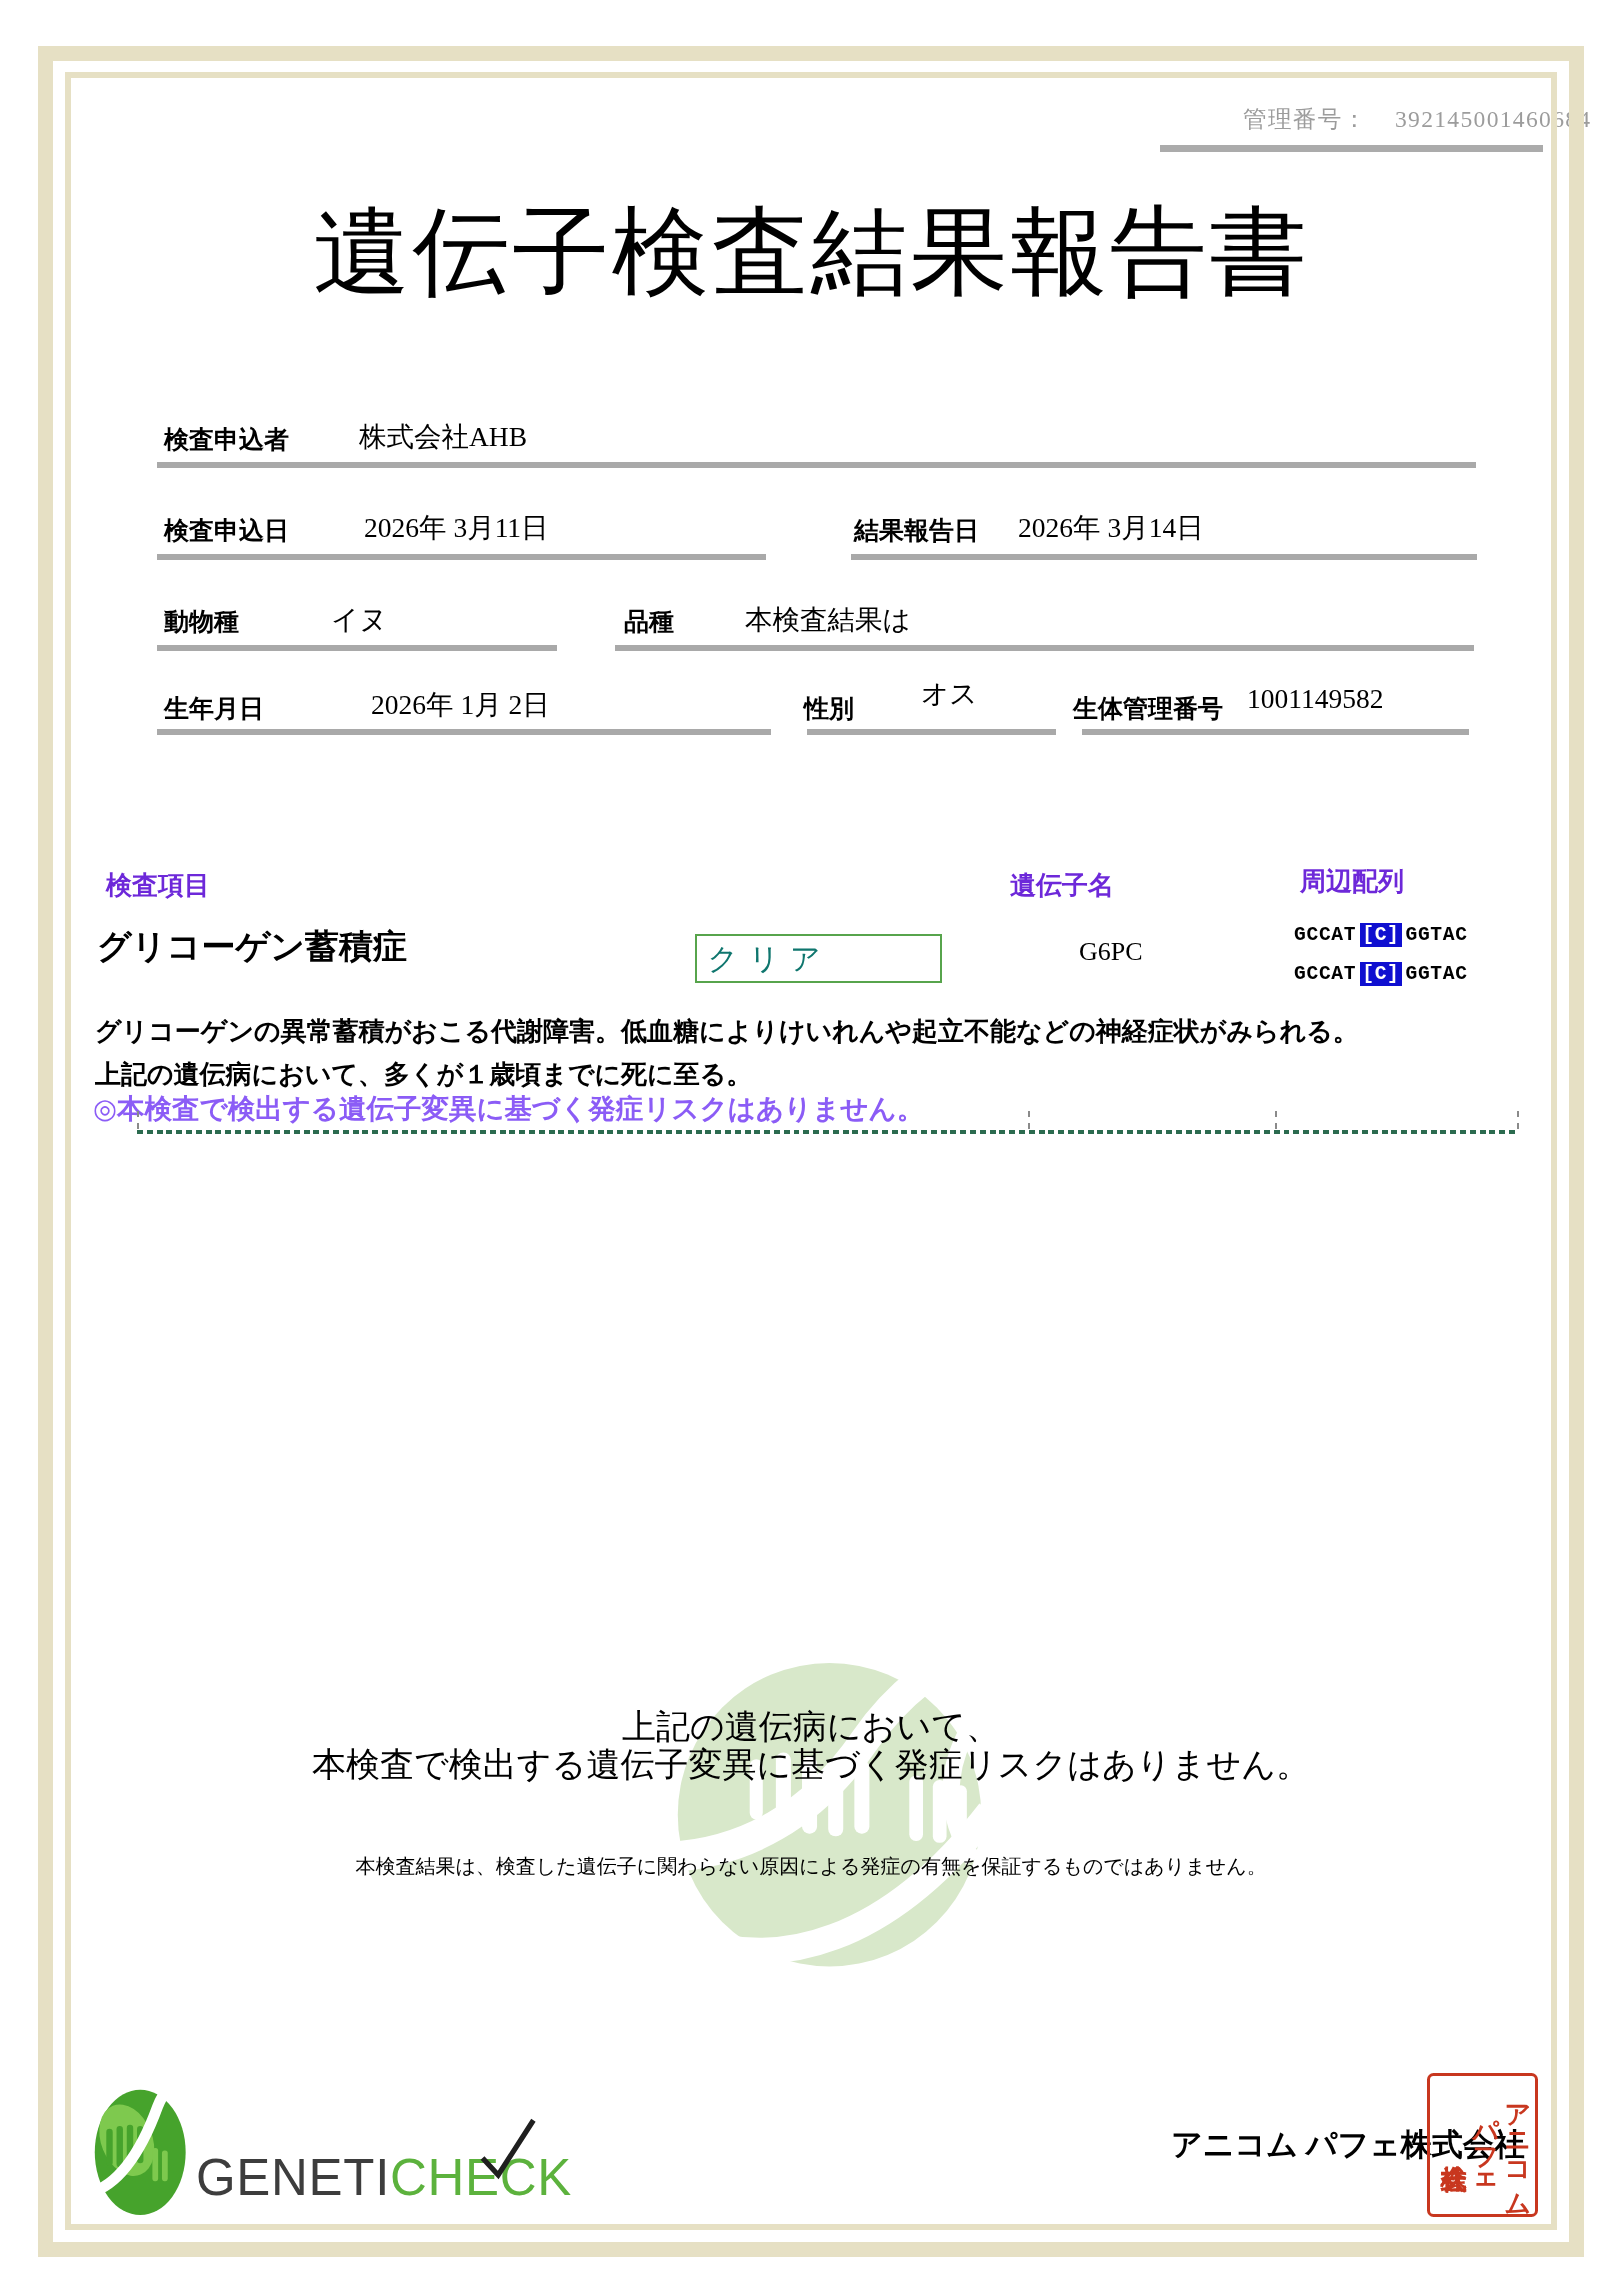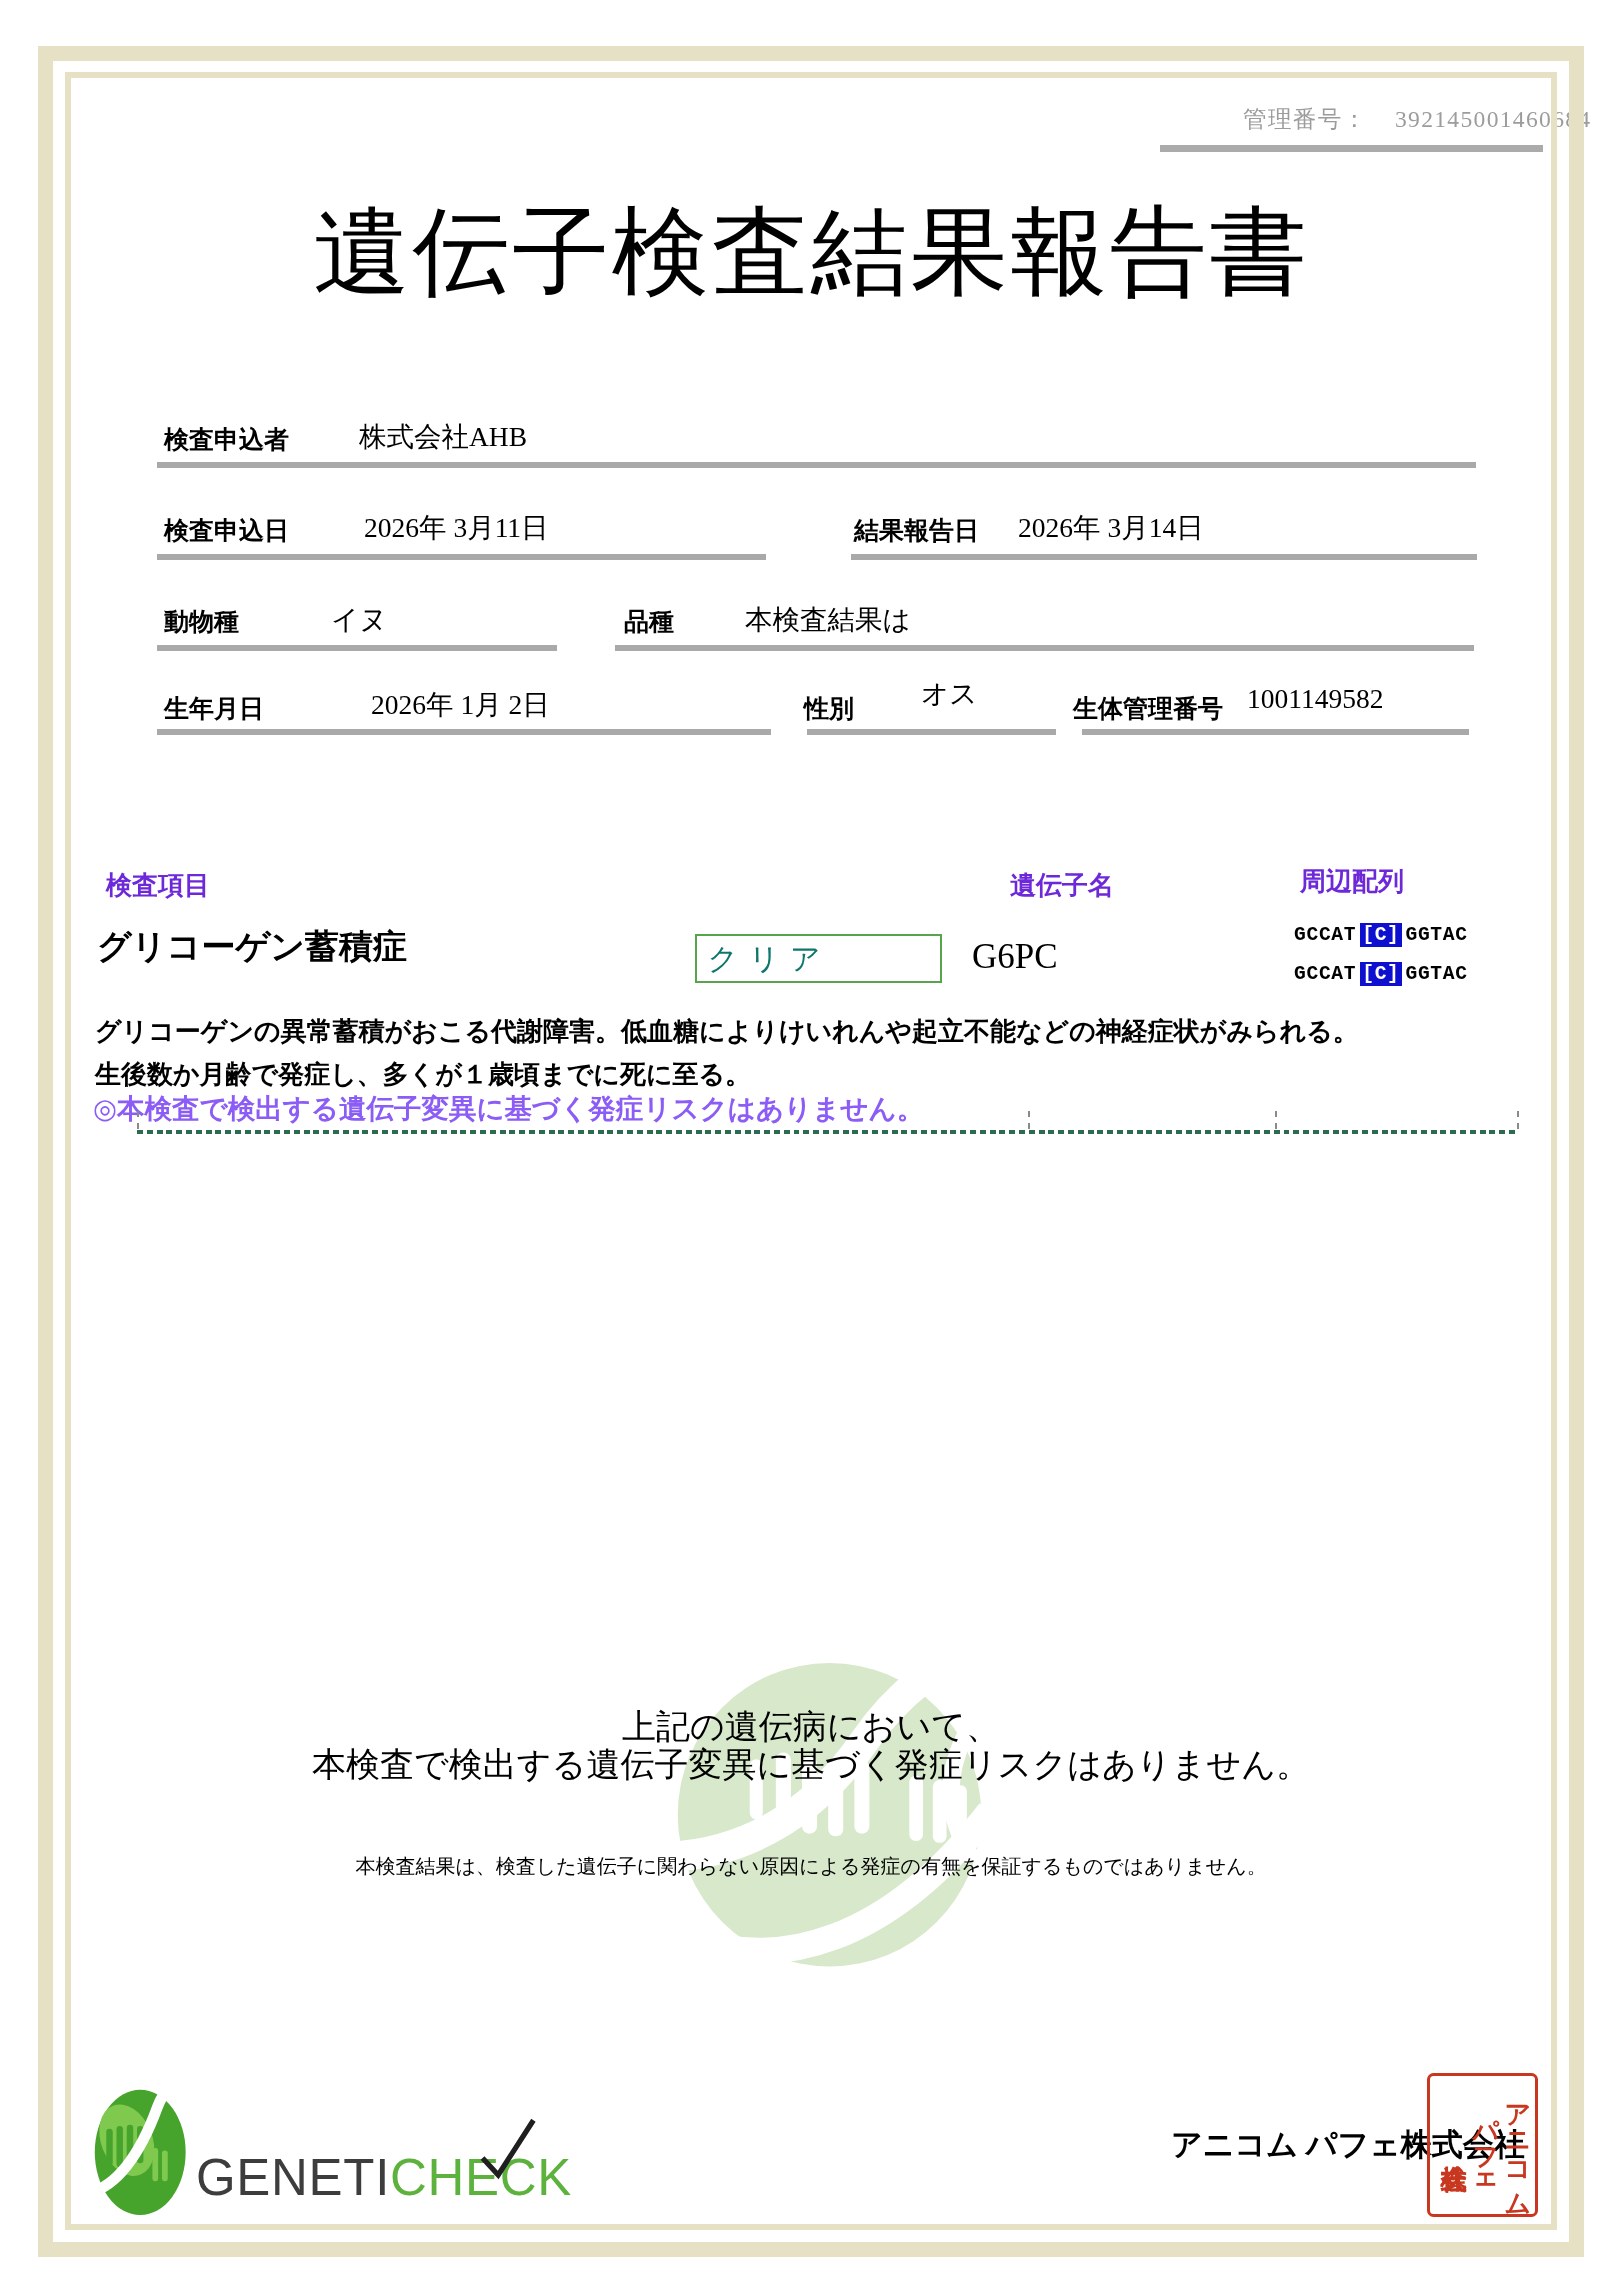--- a/index.html
+++ b/index.html
@@ -34,21 +34,21 @@
   .l4c{left:1073px;top:692px;}.v4c{left:1247px;top:683px;}
   .u4a{left:157px;top:729px;width:614px;} .u4b{left:807px;top:729px;width:249px;}
   .u4c{left:1082px;top:729px;width:387px;}
   
   .ghead{position:absolute;color:#6d28d9;font-weight:bold;font-size:26px;white-space:nowrap;}
   .gh1{left:106px;top:868px;} .gh2{left:1010px;top:868px;} .gh3{left:1300px;top:864px;}
   .disease{left:97px;top:924px;font-size:34px;font-weight:bold;white-space:nowrap;}
   .result-box{left:695px;top:934px;width:243px;height:45px;border:2.6px solid #57a44c;
               color:#0f766e;font-size:30px;letter-spacing:10.5px;text-indent:10.5px;
               text-align:left;line-height:46px;white-space:nowrap;}
-  .gene{left:972px;top:937px;font-size:35px;white-space:nowrap;}
+  .gene{left:1079px;top:937px;font-size:26px;white-space:nowrap;}
   .seq-line{position:absolute;font-family:"Liberation Mono","DejaVu Sans Mono",monospace;
             font-size:19.6px;font-weight:bold;white-space:nowrap;letter-spacing:0.7px;}
   .sq1{left:1294px;top:924px;} .sq2{left:1294px;top:963px;}
   .seq-var{background:#0f0fd0;color:#ffffff;padding:0.7px 2px;margin:0 3.9px;}
   .desc{position:absolute;font-size:26px;font-weight:bold;white-space:nowrap;}
   .d1{left:95px;top:1014px;} .d2{left:95px;top:1057px;}
   .d3{left:93px;top:1091px;color:#8b5cf6;font-size:27.5px;}
   .tick{position:absolute;top:1111px;height:18.3px;width:0;border-left:2.6px dashed #8a8a8a;}
   .tk1{left:137px;} .tk2{left:1028px;} .tk3{left:1275px;} .tk4{left:1517px;}
   .dotline{left:137px;top:1130px;width:1381px;height:3.9px;
@@ -136,21 +136,21 @@
   <div class="abs disease">グリコーゲン蓄積症</div>
   <div class="abs result-box">
     <span>クリア</span>
   </div>
   <div class="abs gene">G6PC</div>
 
   <div class="seq-line sq1"><span>GCCAT</span><span class="seq-var">[C]</span><span>GGTAC</span></div>
   <div class="seq-line sq2"><span>GCCAT</span><span class="seq-var">[C]</span><span>GGTAC</span></div>
 
   <div class="desc d1">グリコーゲンの異常蓄積がおこる代謝障害。低血糖によりけいれんや起立不能などの神経症状がみられる。</div>
-  <div class="desc d2">生後数か月齢で発症し、多くが１歳頃までに死に至る。</div>
+  <div class="desc d2">上記の遺伝病において、多くが１歳頃までに死に至る。</div>
   <div class="desc d3">◎本検査で検出する遺伝子変異に基づく発症リスクはありません。</div>
 
   <div class="tick tk1"></div>
   <div class="tick tk2"></div>
   <div class="tick tk3"></div>
   <div class="tick tk4"></div>
   <div class="abs dotline"></div>
 
   <div class="sumline s1">上記の遺伝病において、</div>
   <div class="sumline s2">本検査で検出する遺伝子変異に基づく発症リスクはありません。</div>

